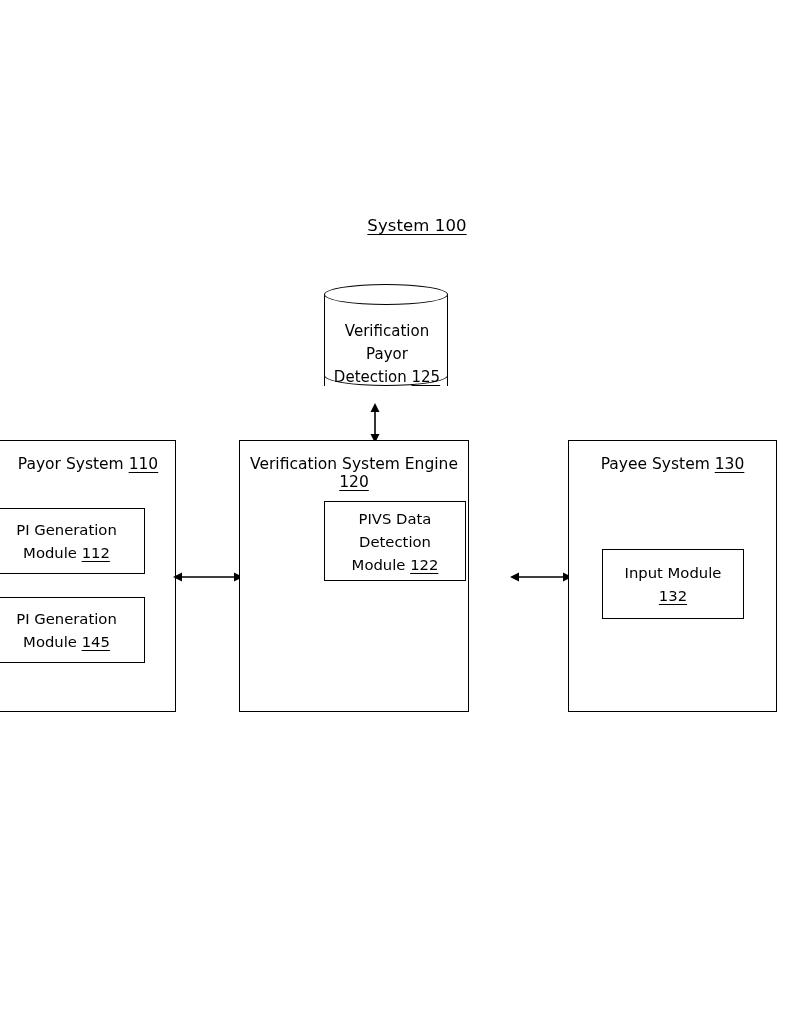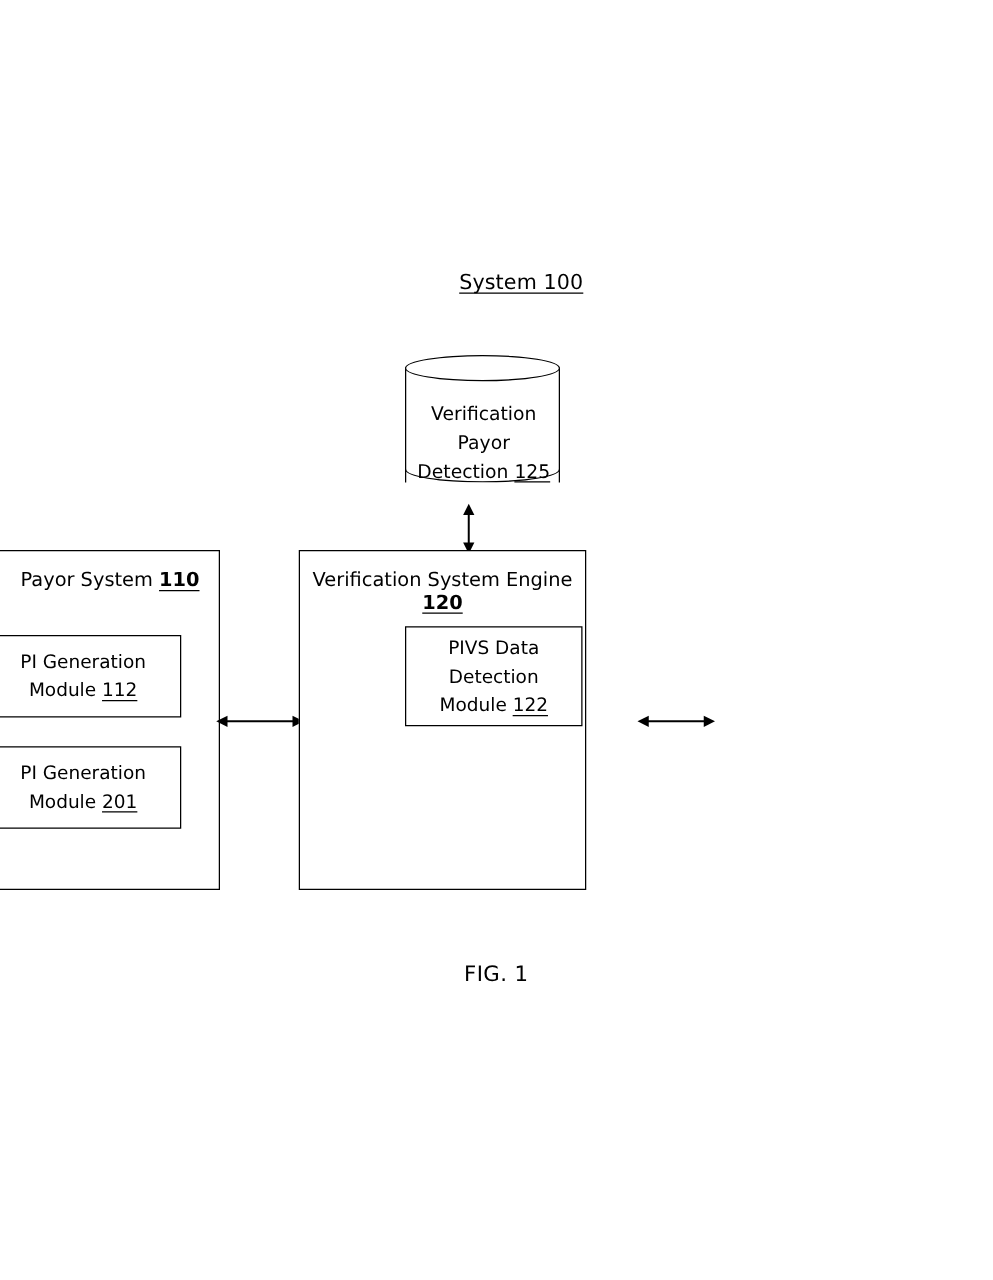--- a/index.html
+++ b/index.html
@@ -119,21 +119,21 @@
     height: 272px;
   }
   .sys-title {
     position: absolute;
     top: 14px;
     width: 100%;
     text-align: center;
     font-size: 15.5px;
   }
   #payor-system .sys-title { padding-left: 12px; box-sizing: border-box; }
-  .sys-title u { text-underline-offset: 2.5px; font-weight: bold; }
+  .sys-title u { text-underline-offset: 2.5px; }
 
   
   .module {
     position: absolute;
     border: 1.3px solid #000;
     box-sizing: border-box;
     background: #fff;
     display: flex;
     align-items: center;
     justify-content: center;
@@ -243,21 +243,21 @@
   </div>
   <div class="module" id="pi-generation-module">
     <div>
       <div>PI Generation</div>
       <div><span>Module </span><u>112</u></div>
     </div>
   </div>
   <div class="module" id="pi-detection-module">
     <div>
       <div>PI Generation</div>
-      <div><span>Module </span><u>201</u></div>
+      <div><span>Module </span><u>145</u></div>
     </div>
   </div>
 
   <div class="connector" id="connector-payor-engine">
     <svg width="70" height="30" viewBox="0 0 70 30">
       <line x1="4" y1="15" x2="66" y2="15" stroke="#000" stroke-width="1.6"></line>
       <polygon points="0,15 9,10.5 9,19.5" fill="#000"></polygon>
       <polygon points="70,15 61,10.5 61,19.5" fill="#000"></polygon>
     </svg>
   </div>
@@ -276,16 +276,25 @@
   </div>
 
   <div class="connector" id="connector-engine-payee">
     <svg width="62" height="30" viewBox="0 0 62 30">
       <line x1="4" y1="15" x2="58" y2="15" stroke="#000" stroke-width="1.6"></line>
       <polygon points="0,15 9,10.5 9,19.5" fill="#000"></polygon>
       <polygon points="62,15 53,10.5 53,19.5" fill="#000"></polygon>
     </svg>
   </div>
 
-
-  <div class="fig-caption">FIG. 1</div>
+  <div class="sysbox" id="payee-system">
+    <div class="sys-title"><span>Payee System </span><u>130</u></div>
+
+    <div class="module" id="input-module">
+      <div>
+        <div>Input Module</div>
+        <div><u>132</u></div>
+      </div>
+    </div>
+  </div>
+
 
 </div>
 
 </body></html>

